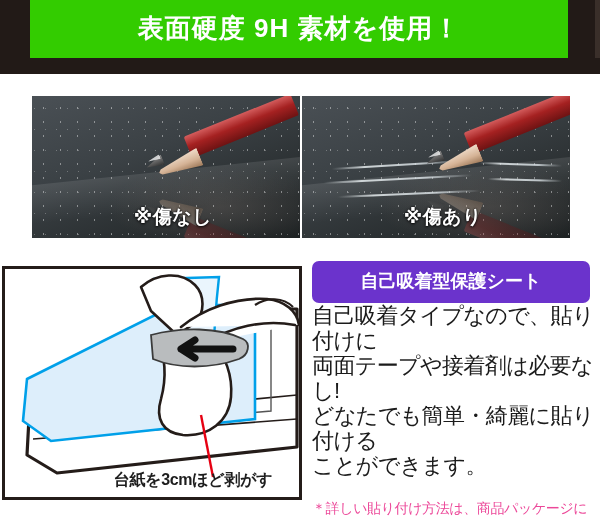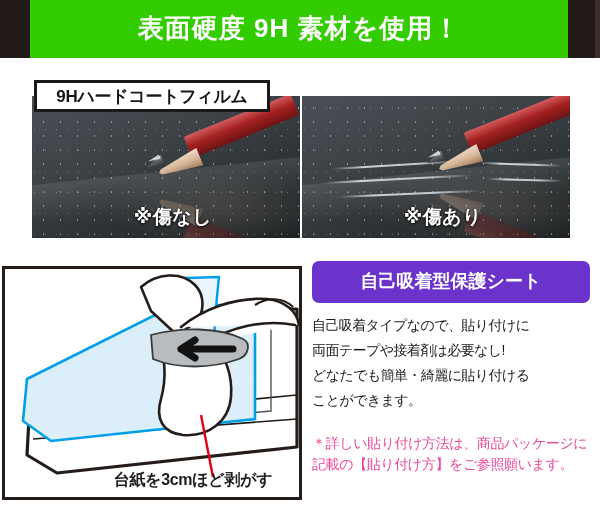--- a/index.html
+++ b/index.html
@@ -20,21 +20,21 @@
     height: 520px;
     background: #ffffff;
   }
 
   
   #header-banner {
     position: absolute;
     left: 0;
     top: 0;
     width: 600px;
-    height: 58px;
+    height: 74px;
     background: #221a17;
     overflow: hidden;
   }
   #header-green {
     position: absolute;
     left: 30px;
     top: 0;
     width: 538px;
     height: 58px;
     background: #33cc00;
@@ -249,23 +249,22 @@
     color: #ffffff;
     font-size: 18px;
     font-weight: bold;
     letter-spacing: 0px;
     white-space: nowrap;
     text-shadow:
        1px 0 0 #6b33cc, -1px 0 0 #6b33cc,
        0 1px 0 #6b33cc, 0 -1px 0 #6b33cc;
   }
   #feature-body {
-    margin-top: 10px;
     width: 283px;
-    font-size: 14px;
+    font-size: 22px;
     line-height: 25px;
     color: #1b1b1b;
     letter-spacing: -0.6px;
     white-space: pre-line;
   }
   #feature-note {
     margin-top: 20px;
     width: 283px;
     font-size: 14px;
     line-height: 21px;
@@ -297,21 +296,20 @@
         <div class="tip-hl"></div>
       </div>
       <div class="pencil pencil-reflect" style="left:108px; top:88px;">
         <div class="barrel"></div>
         <div class="wood"></div>
         <div class="tip"></div>
       </div>
 
       <div class="photo-caption">※傷なし</div>
     </div>
-    <div class="photo-label">9Hハードコートフィルム</div>
   </div>
 
   <div class="photo-panel" id="photo-panel-right">
     <div class="photo-img">
       <div class="speckles"></div>
       <div class="surface-sheen"></div>
 
       <div class="scratches">
         <div class="scratch" style="left:30px; top:72px;  width:128px; transform:rotate(-3.5deg);"></div>
         <div class="scratch" style="left:22px; top:86px;  width:148px; transform:rotate(-3deg);"></div>

